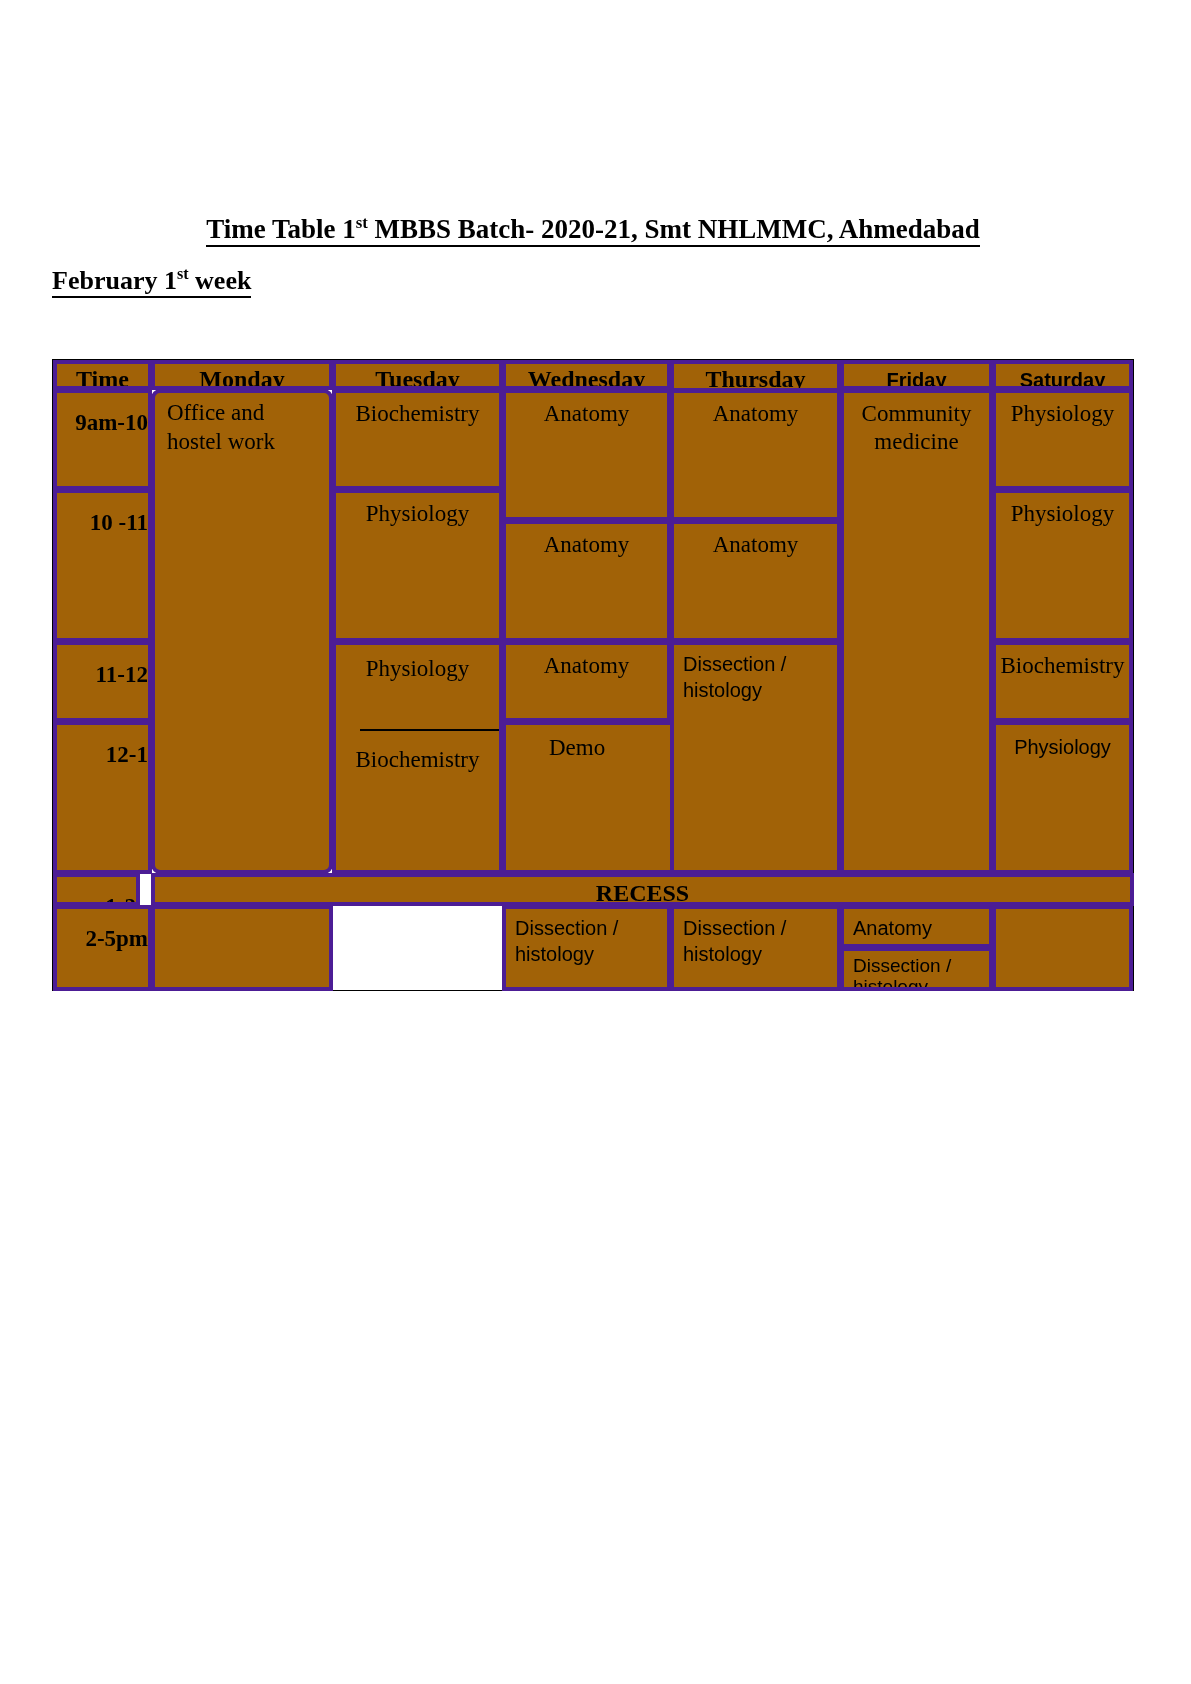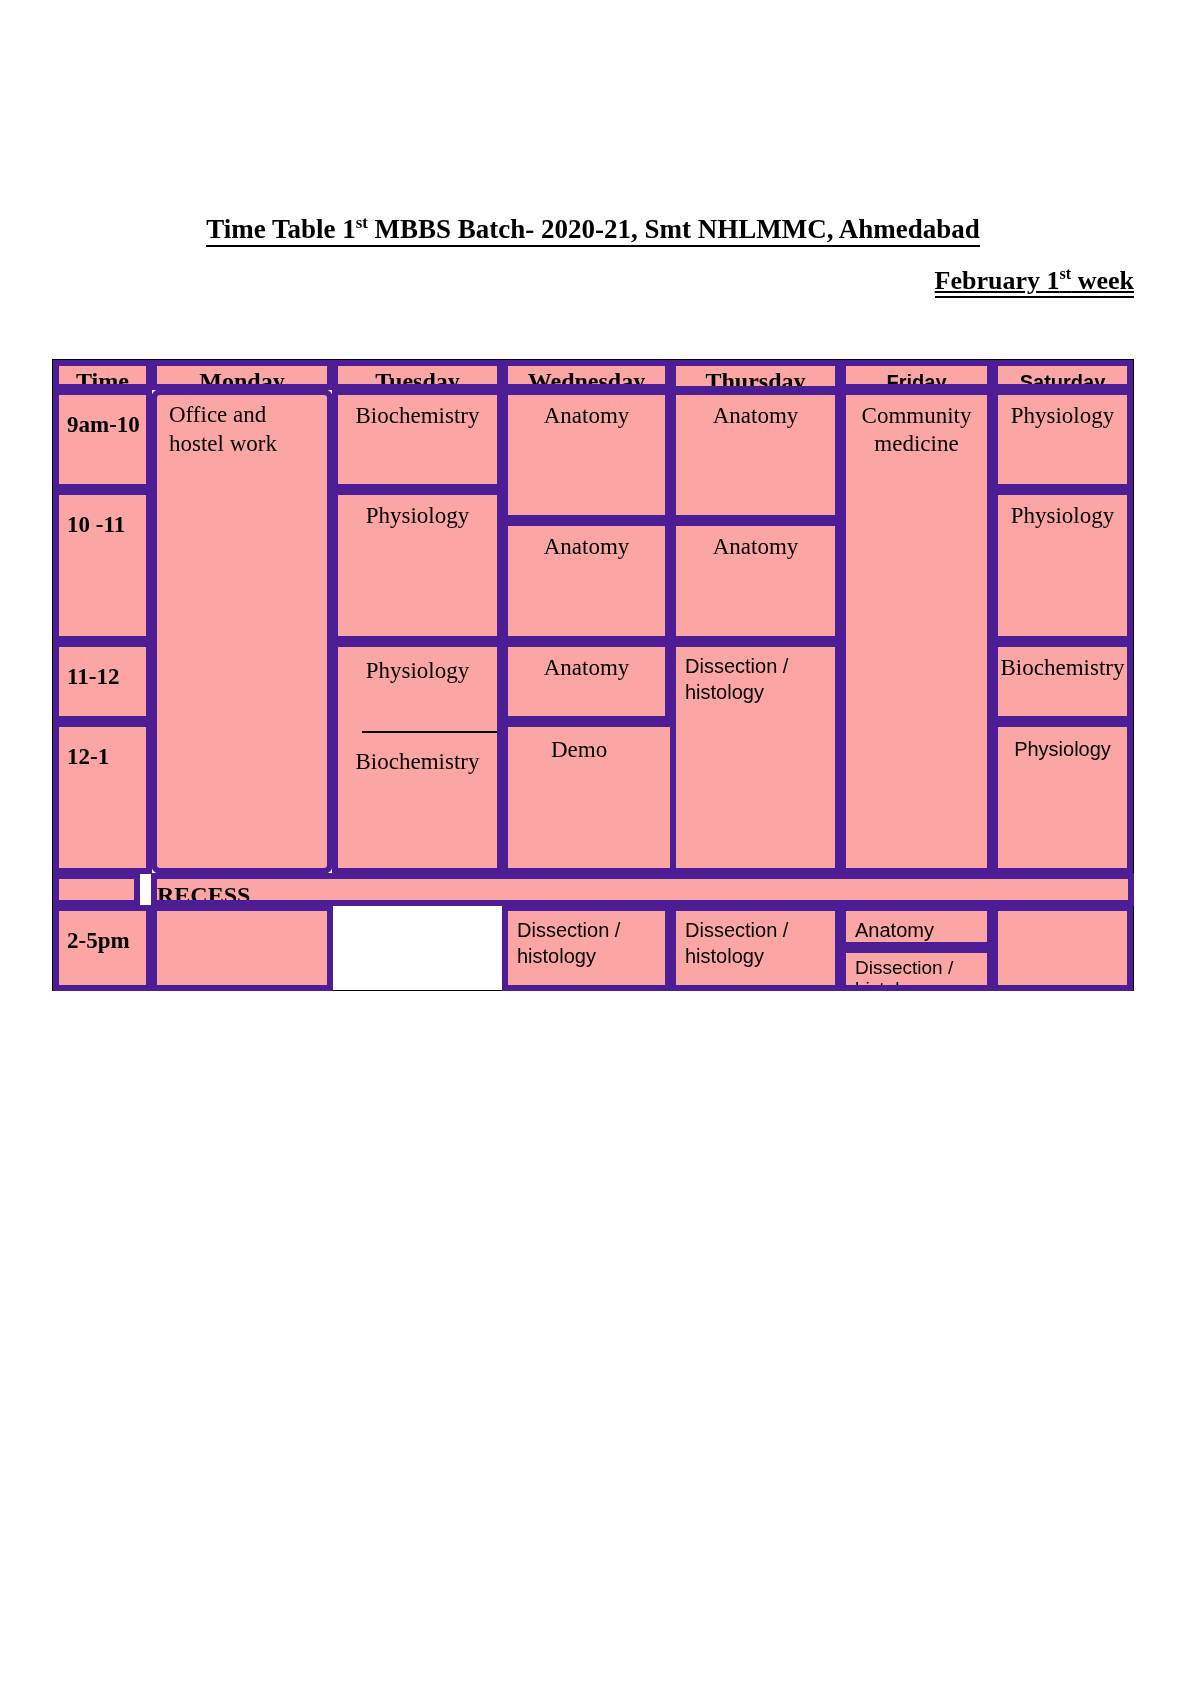--- a/index.html
+++ b/index.html
@@ -7,41 +7,41 @@
     position:relative; width:1191px; height:1684px; background:#ffffff;
     margin:0 auto; overflow:hidden;
     font-family:"Liberation Serif","DejaVu Serif",serif; color:#000;
   }
   .title-block {
     position:absolute; left:52px; top:212px; width:1082px;
     text-align:center; font:bold 27px/34px "Liberation Serif","DejaVu Serif",serif;
   }
   .subtitle-block {
     position:absolute; left:52px; top:264px; width:1082px;
-    text-align:right; font:bold 26px/33px "Liberation Serif","DejaVu Serif",serif;text-decoration:underline;
+    text-align:left; font:bold 26px/33px "Liberation Serif","DejaVu Serif",serif;
   }
   .u { border-bottom:2px solid #000; padding-bottom:1px;margin-top:32px; }
   sup.sp { font-size:0.62em; vertical-align:super; line-height:0; }
 
   .tbl {
     position:absolute; left:52px; top:359px; width:1082px; height:632px;
     border:1px solid #000; box-sizing:border-box;
   }
   .cell {
-    position:absolute; box-sizing:border-box; border:6px solid #4c1d95;
-    overflow:hidden; background:#fca5a5;
+    position:absolute; box-sizing:border-box; border:4px solid #4c1d95;
+    overflow:hidden; background:#a16207;
   }
   .serif-c  { font:23px/28px "Liberation Serif","DejaVu Serif",serif; text-align:center; padding-top:7px; white-space:pre-line; }
   .serif-l  { font:23px/29px "Liberation Serif","DejaVu Serif",serif; text-align:left; padding:5px 6px 0 12px; white-space:pre-line;border-radius:9px; }
   .sans-l   { font:20px/26px "Liberation Sans","DejaVu Sans",sans-serif; text-align:left; padding:6px 4px 0 9px; white-space:pre-line; }
   .sans-c   { font:20px/26px "Liberation Sans","DejaVu Sans",sans-serif; text-align:center; padding-top:9px; white-space:pre-line; }
-  .time-label { font:bold 23px/28px "Liberation Serif","DejaVu Serif",serif; text-align:left; padding:16px 0 0 8px; }
+  .time-label { font:bold 23px/28px "Liberation Serif","DejaVu Serif",serif; text-align:right; padding:16px 0 0 8px; }
   .hdr      { font:bold 24px/28px "Liberation Serif","DejaVu Serif",serif; text-align:center; padding-top:1px; }
   .hdr-sans { font:bold 20px/28px "Liberation Sans","DejaVu Sans",sans-serif; text-align:center; padding-top:2px; }
-  .recess-cell { font:bold 24px/30px "Liberation Serif","DejaVu Serif",serif; text-align:left; padding-top:1px; }
+  .recess-cell { font:bold 24px/30px "Liberation Serif","DejaVu Serif",serif; text-align:center; padding-top:1px; }
   .demo-cell { font:23px/28px "Liberation Serif","DejaVu Serif",serif; text-align:left; padding:9px 0 0 43px; }
   .practical-cell { font:23px/29px "Liberation Serif","DejaVu Serif",serif; text-align:left; padding:9px 2px 0 11px; white-space:pre-line; }
   .fri-sub { font:19px/21px "Liberation Sans","DejaVu Sans",sans-serif; text-align:left; padding:4px 4px 0 9px; white-space:pre-line; }
   .t34-top { position:absolute; top:10px; left:0; right:0; text-align:center; font:23px/28px "Liberation Serif","DejaVu Serif",serif; }
   .t34-line { position:absolute; top:84px; left:24px; width:146px; height:2px; background:#000; }
   .t34-bot { position:absolute; top:101px; left:0; right:0; text-align:center; font:23px/28px "Liberation Serif","DejaVu Serif",serif; }
 </style>
 </head>
 <body>
 

